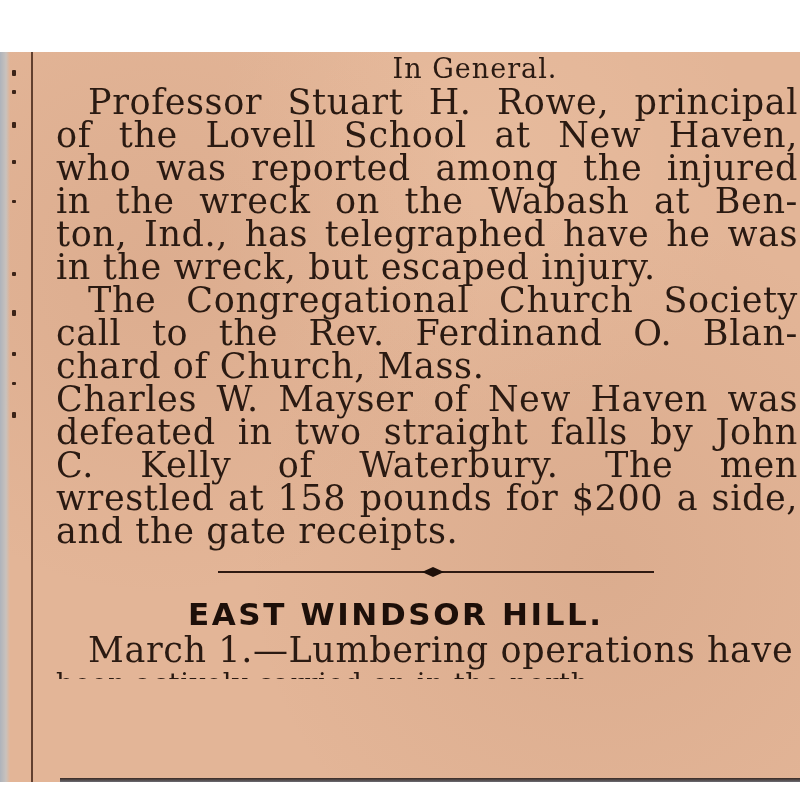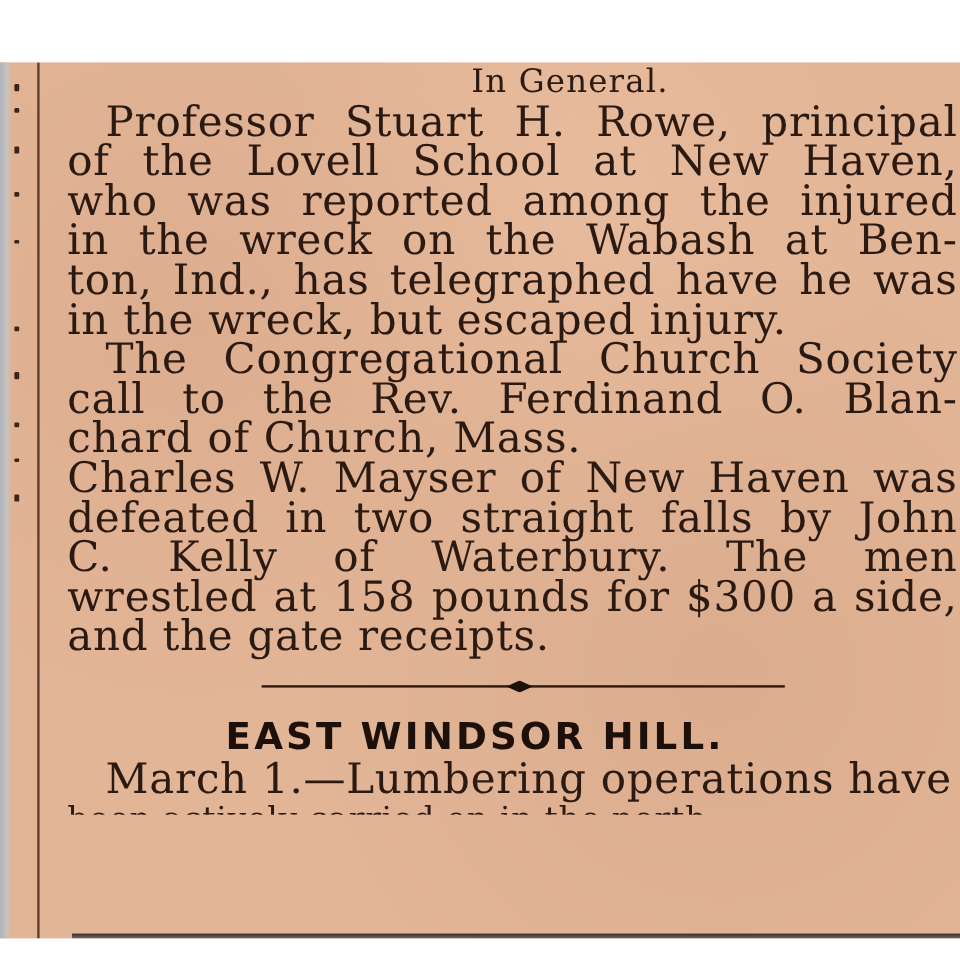--- a/index.html
+++ b/index.html
@@ -181,21 +181,21 @@
     <div>
       <div class="line indent">The Congregational Church Society</div>
       <div class="line">call to the Rev. Ferdinand O. Blan-</div>
       <div class="line last">chard of Church, Mass.</div>
     </div>
 
     <div>
       <div class="line">Charles W. Mayser of New Haven was</div>
       <div class="line">defeated in two straight falls by John</div>
       <div class="line">C. Kelly of Waterbury. The men</div>
-      <div class="line">wrestled at 158 pounds for $300 a side,</div>
+      <div class="line">wrestled at 158 pounds for $200 a side,</div>
       <div class="line last">and the gate receipts.</div>
     </div>
 
     <div class="divider">
       <div class="rule"></div>
       <div class="diamond"></div>
     </div>
 
     <div class="town-heading">EAST WINDSOR HILL.</div>
 

